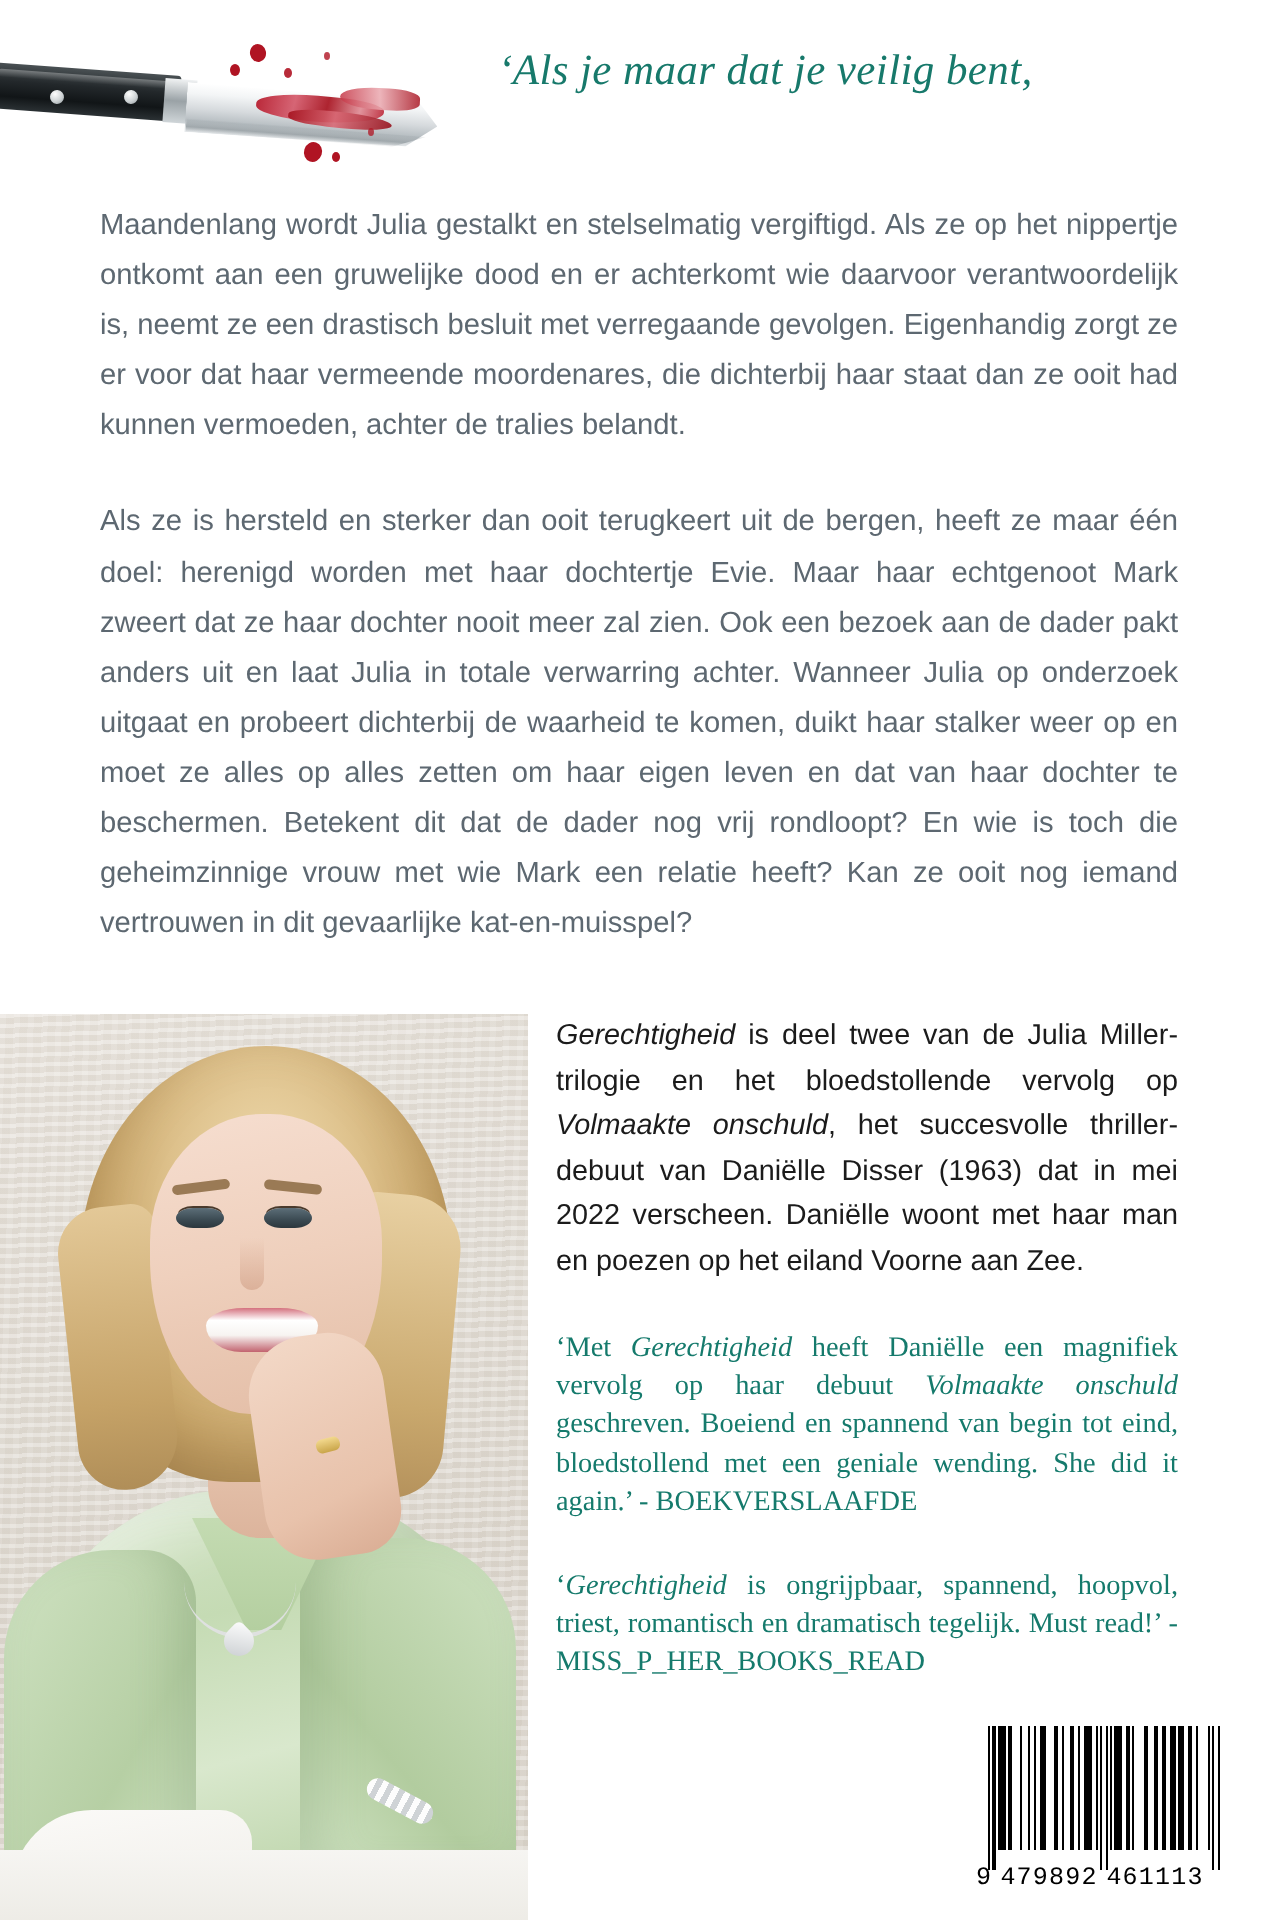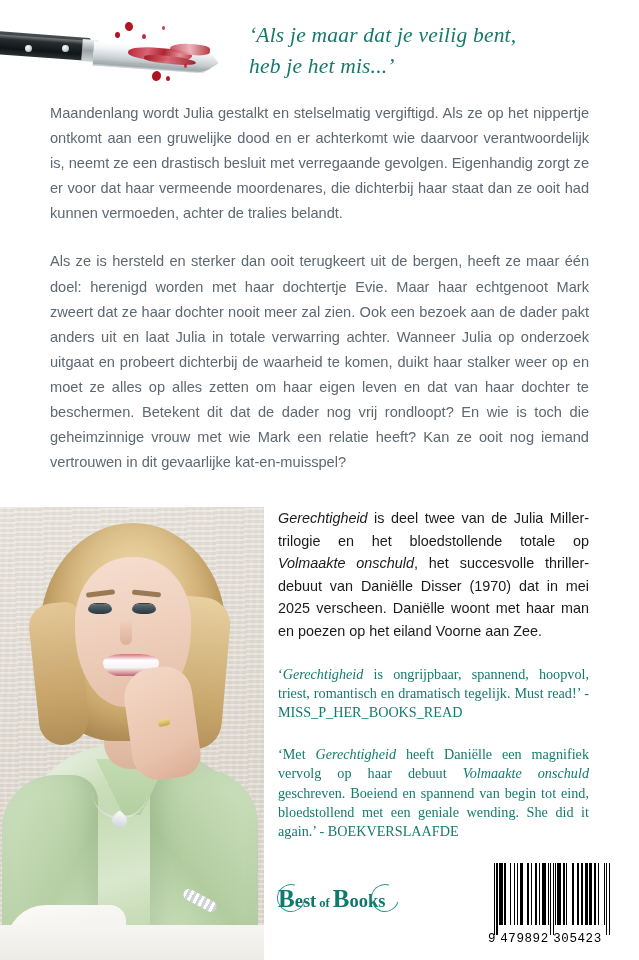--- a/index.html
+++ b/index.html
@@ -400,21 +400,20 @@
     <div class="blood drop2"></div>
     <div class="blood drop3"></div>
     <div class="blood drop4"></div>
     <div class="blood drop5"></div>
     <div class="blood drop6"></div>
     <div class="blood drop7"></div>
   </div>
 
   <div class="headline">
     <span class="hl-line">‘Als je maar dat je veilig bent,</span>
-    <span class="hl-line">heb je het mis...’</span>
   </div>
 </div>
 
 <div class="blurb">
   <p>Maandenlang wordt Julia gestalkt en stelselmatig vergiftigd. Als ze op het nippertje ontkomt aan een gruwelijke dood en er achterkomt wie daarvoor verantwoordelijk is, neemt ze een drastisch besluit met verregaande gevolgen. Eigenhandig zorgt ze er voor dat haar vermeende moordenares, die dichterbij haar staat dan ze ooit had kunnen vermoeden, achter de tralies belandt.</p>
   <p>Als ze is hersteld en sterker dan ooit terugkeert uit de bergen, heeft ze maar één doel: herenigd worden met haar dochtertje Evie. Maar haar echtgenoot Mark zweert dat ze haar dochter nooit meer zal zien. Ook een bezoek aan de dader pakt anders uit en laat Julia in totale verwarring achter. Wanneer Julia op onderzoek uitgaat en probeert dichterbij de waarheid te komen, duikt haar stalker weer op en moet ze alles op alles zetten om haar eigen leven en dat van haar dochter te beschermen. Betekent dit dat de dader nog vrij rondloopt? En wie is toch die geheimzinnige vrouw met wie Mark een relatie heeft? Kan ze ooit nog iemand vertrouwen in dit gevaarlijke kat-en-muisspel?</p>
 </div>
 
 <div class="photo">
   <div class="wallgrain"></div>
@@ -437,33 +436,28 @@
   <div class="ph-mouth"></div>
   <div class="ph-chain"></div>
   <div class="ph-pendant"></div>
   <div class="ph-hand"></div>
   <div class="ph-ring"></div>
   <div class="ph-bracelet"></div>
 </div>
 
 <div class="rightcol">
 
-  <p class="bio"><em>Gerechtigheid</em><span> is deel twee van de Julia Miller-trilogie en het bloedstollende totale op </span><em>Volmaakte onschuld</em><span>, het succesvolle thriller-debuut van Daniëlle Disser (1970) dat in mei 2025 verscheen. Daniëlle woont met haar man en poezen op het eiland Voorne aan Zee.</span></p>
+  <p class="bio"><em>Gerechtigheid</em><span> is deel twee van de Julia Miller-trilogie en het bloedstollende vervolg op </span><em>Volmaakte onschuld</em><span>, het succesvolle thriller-debuut van Daniëlle Disser (1963) dat in mei 2022 verscheen. Daniëlle woont met haar man en poezen op het eiland Voorne aan Zee.</span></p>
+
+  <p class="review"><span>‘Met </span><em>Gerechtigheid</em><span> heeft Daniëlle een magnifiek vervolg op haar debuut </span><em>Volmaakte onschuld</em><span> geschreven. Boeiend en spannend van begin tot eind, bloedstollend met een geniale wending. She did it again.’ - </span><span class="src">BOEKVERSLAAFDE</span></p>
 
   <p class="review"><span>‘</span><em>Gerechtigheid</em><span> is ongrijpbaar, spannend, hoopvol, triest, romantisch en dramatisch tegelijk. Must read!’ - </span><span class="src">MISS_P_HER_BOOKS_READ</span></p>
-
-  <p class="review"><span>‘Met </span><em>Gerechtigheid</em><span> heeft Daniëlle een magnifiek vervolg op haar debuut </span><em>Volmaakte onschuld</em><span> geschreven. Boeiend en spannend van begin tot eind, bloedstollend met een geniale wending. She did it again.’ - </span><span class="src">BOEKVERSLAAFDE</span></p>
 </div>
 
 <div class="footer">
-  <div class="logo">
-    <span class="arc a1"></span>
-    <span class="arc a2"></span>
-    <span class="big">B</span><span class="rest">est</span><span class="of">of</span><span class="big">B</span><span class="rest">ooks</span>
-  </div>
 </div>
 
 <div class="barcode-box">
   <div class="bars" id="barcode-bars">
       <i class="tall" style="width: 1.23158px;"></i>
       <i class="g" style="width: 1.23158px;"></i>
       <i class="tall" style="width: 1.23158px;"></i>
       <i class="g" style="width: 1.23158px;"></i>
       <i style="width: 1.23158px;"></i>
       <i style="width: 1.23158px;"></i>
@@ -553,15 +547,15 @@
       <i class="g" style="width: 1.23158px;"></i>
       <i style="width: 1.23158px;"></i>
       <i class="g" style="width: 1.23158px;"></i>
       <i class="tall" style="width: 1.23158px;"></i>
       <i class="g" style="width: 1.23158px;"></i>
       <i class="tall" style="width: 1.23158px;"></i>
     </div>
   <div class="isbn-digits">
     <span class="d0">9</span>
     <span class="d1">479892</span>
-    <span class="d2">305423</span>
+    <span class="d2">461113</span>
   </div>
 </div>
 
 </body></html>

